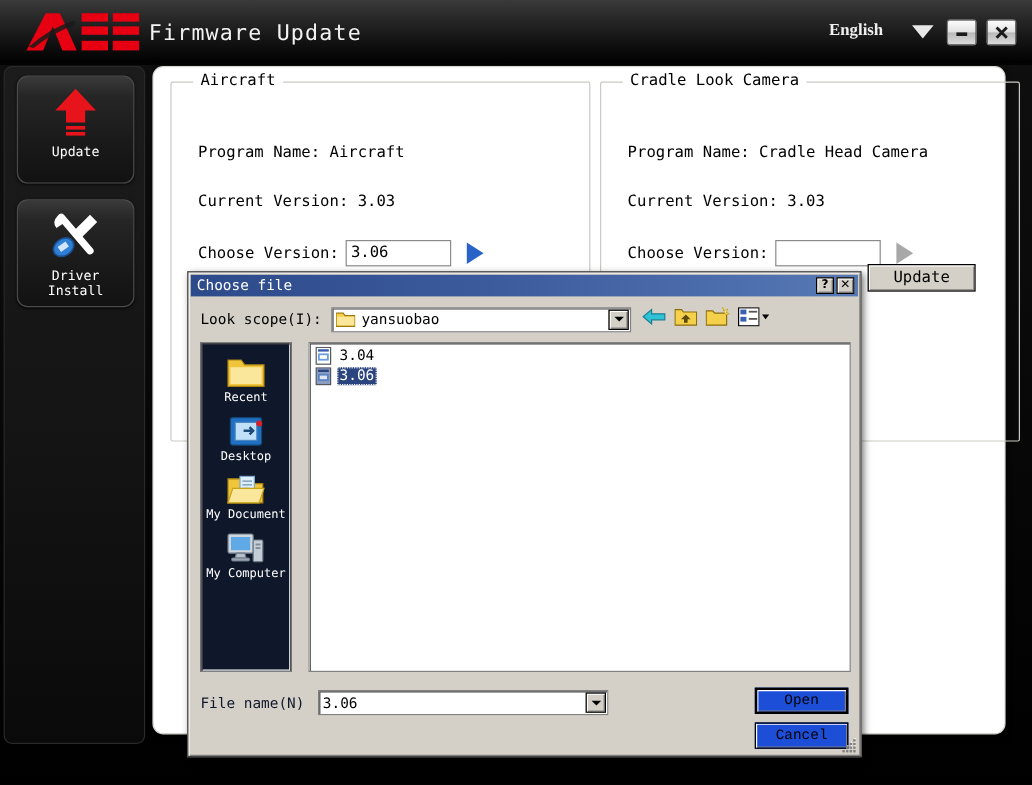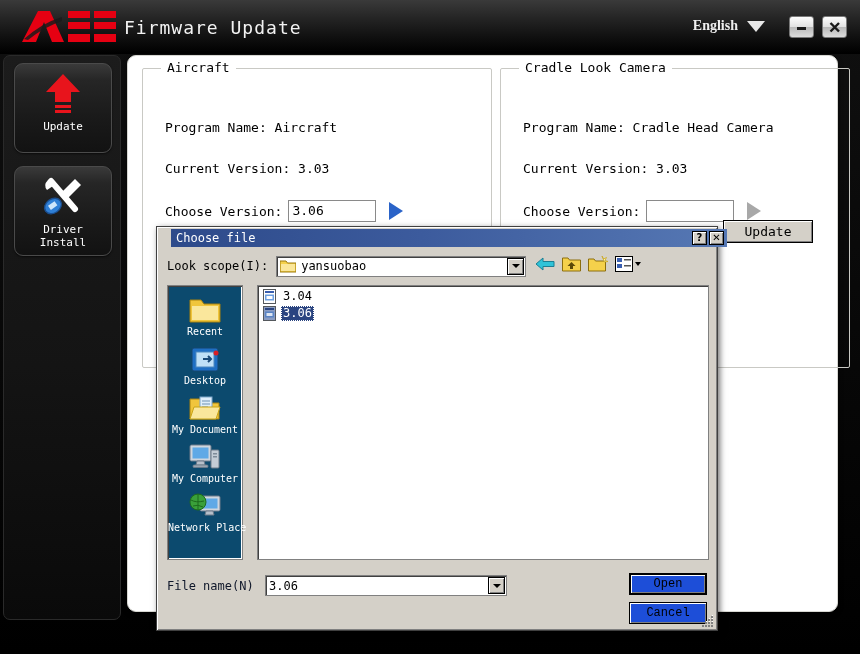--- a/index.html
+++ b/index.html
@@ -39,22 +39,22 @@
   #app-title {
     position: absolute;
     left: 124px; top: 17px;
     color: #f2f2f2;
     font-size: 18px;
     letter-spacing: 1px;
     font-family: "DejaVu Sans Mono", monospace;
   }
   #lang-selector {
     position: absolute;
-    right: 95px; top: 18px;
-    display: flex; align-items: center; gap: 9px;
+    right: 82px; top: 18px;
+    display: flex; align-items: center; gap: 24px;
     cursor: pointer;
   }
   #lang-label {
     color: #efefef;
     font-size: 14px;
     font-family: "Liberation Serif", serif;
     font-weight: bold;
   }
   .caret-down {
     width: 0; height: 0;
@@ -205,21 +205,21 @@
     border: 1px solid #404040;
     box-shadow: inset 1px 1px 0 #ffffff, inset -1px -1px 0 #808080, 2px 2px 6px rgba(0,0,0,.55);
     box-sizing: border-box;
     font-family: "DejaVu Sans Mono", monospace;
   }
   #dialog-title-bar {
     position: absolute;
     left: 2px; top: 2px;
     width: 556px; height: 18px;
     background: linear-gradient(90deg, #2d4a8a 0%, #3c5b9d 45%, #5678b4 100%);
-    display: flex; align-items: center; margin-left: 12px;
+    display: flex; align-items: center;
   }
   #dialog-title {
     color: #fff;
     font-size: 12px;
     margin-left: 5px;
     font-family: "DejaVu Sans Mono", monospace;
   }
   .dlg-btn {
     position: absolute;
     top: 2px;
@@ -283,21 +283,21 @@
     position: absolute;
     left: 378px; top: 28px;
     display: flex; align-items: center; gap: 7px;
   }
   .tool-ic { cursor: pointer; display: block; }
 
   #places-bar {
     position: absolute;
     left: 10px; top: 58px;
     width: 76px; height: 275px;
-    background: #0c4a6e;
+    background: #0f172a;
     border: 1px solid #808080;
     box-shadow: inset 1px 1px 0 #404040, inset -1px -1px 0 #fff;
     box-sizing: border-box;
     padding-top: 8px;
   }
   .place-item {
     width: 100%;
     text-align: center;
     margin-bottom: 5px;
     cursor: pointer;
@@ -576,32 +576,20 @@
             <rect x="1" y="2" width="21" height="16" rx="1.5" fill="#cfd6de" stroke="#6d7b8a" stroke-width="1"></rect>
             <rect x="3.5" y="4.5" width="16" height="11" fill="#5fa9e6"></rect>
             <path d="M8 18 L15 18 L16 22 L7 22 Z" fill="#b6bfca" stroke="#6d7b8a" stroke-width="1"></path>
             <rect x="4" y="22" width="15" height="2.5" rx="1" fill="#9aa5b1" stroke="#6d7b8a" stroke-width=".8"></rect>
             <rect x="22" y="7" width="8" height="18" rx="1" fill="#c4ccd6" stroke="#6d7b8a" stroke-width="1"></rect>
             <rect x="24" y="10" width="4" height="1.5" fill="#7d8a98"></rect>
             <rect x="24" y="13" width="4" height="1.5" fill="#7d8a98"></rect>
           </svg>
         </span>
         <div class="plabel">My Computer</div>
-      </div>
-      <div class="place-item">
-        <span class="pic">
-          <svg width="33" height="27" viewBox="0 0 33 27">
-            <rect x="11" y="3" width="20" height="15" rx="1.5" fill="#cfd6de" stroke="#6d7b8a" stroke-width="1"></rect>
-            <rect x="13.5" y="5.5" width="15" height="10" fill="#5fa9e6"></rect>
-            <path d="M17 18 L24 18 L25 22 L16 22 Z" fill="#b6bfca" stroke="#6d7b8a" stroke-width="1"></path>
-            <circle cx="9" cy="9" r="8" fill="#3aa03a" stroke="#1d6b1d" stroke-width="1"></circle>
-            <path d="M2 7 q5 3 13 1 M4 13 q5-2 10 1 M9 1 v16" stroke="#1d6b1d" stroke-width="1" fill="none"></path>
-          </svg>
-        </span>
-        <div class="plabel">Network Place</div>
       </div>
     </div>
 
     <div id="file-list">
       <div class="file-item">
         <svg class="fic" viewBox="0 0 16 16">
           <rect x="1.5" y="0.5" width="12" height="14" fill="#ffffff" stroke="#54585c" stroke-width="1"></rect>
           <rect x="3" y="2" width="9" height="2" fill="#3a5fb0"></rect>
           <rect x="3" y="5.5" width="9" height="6" fill="#6d9fe0"></rect>
           <rect x="4.5" y="7" width="6" height="3" fill="#ffffff"></rect>

